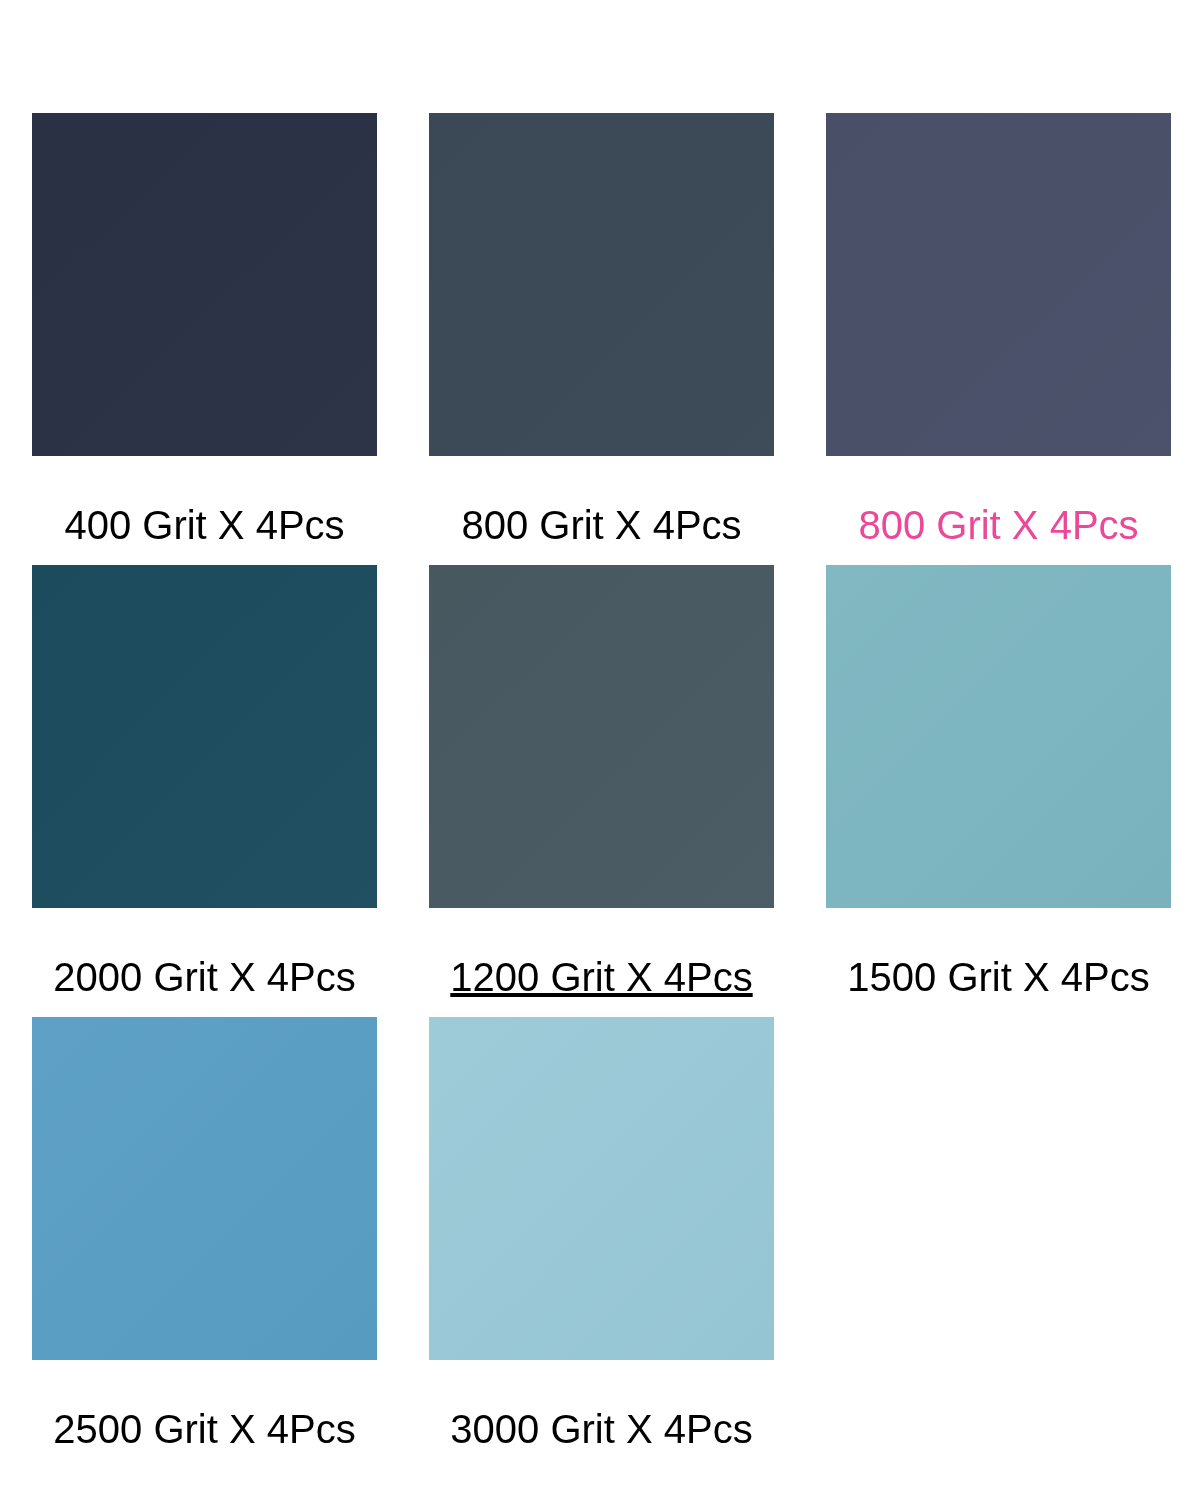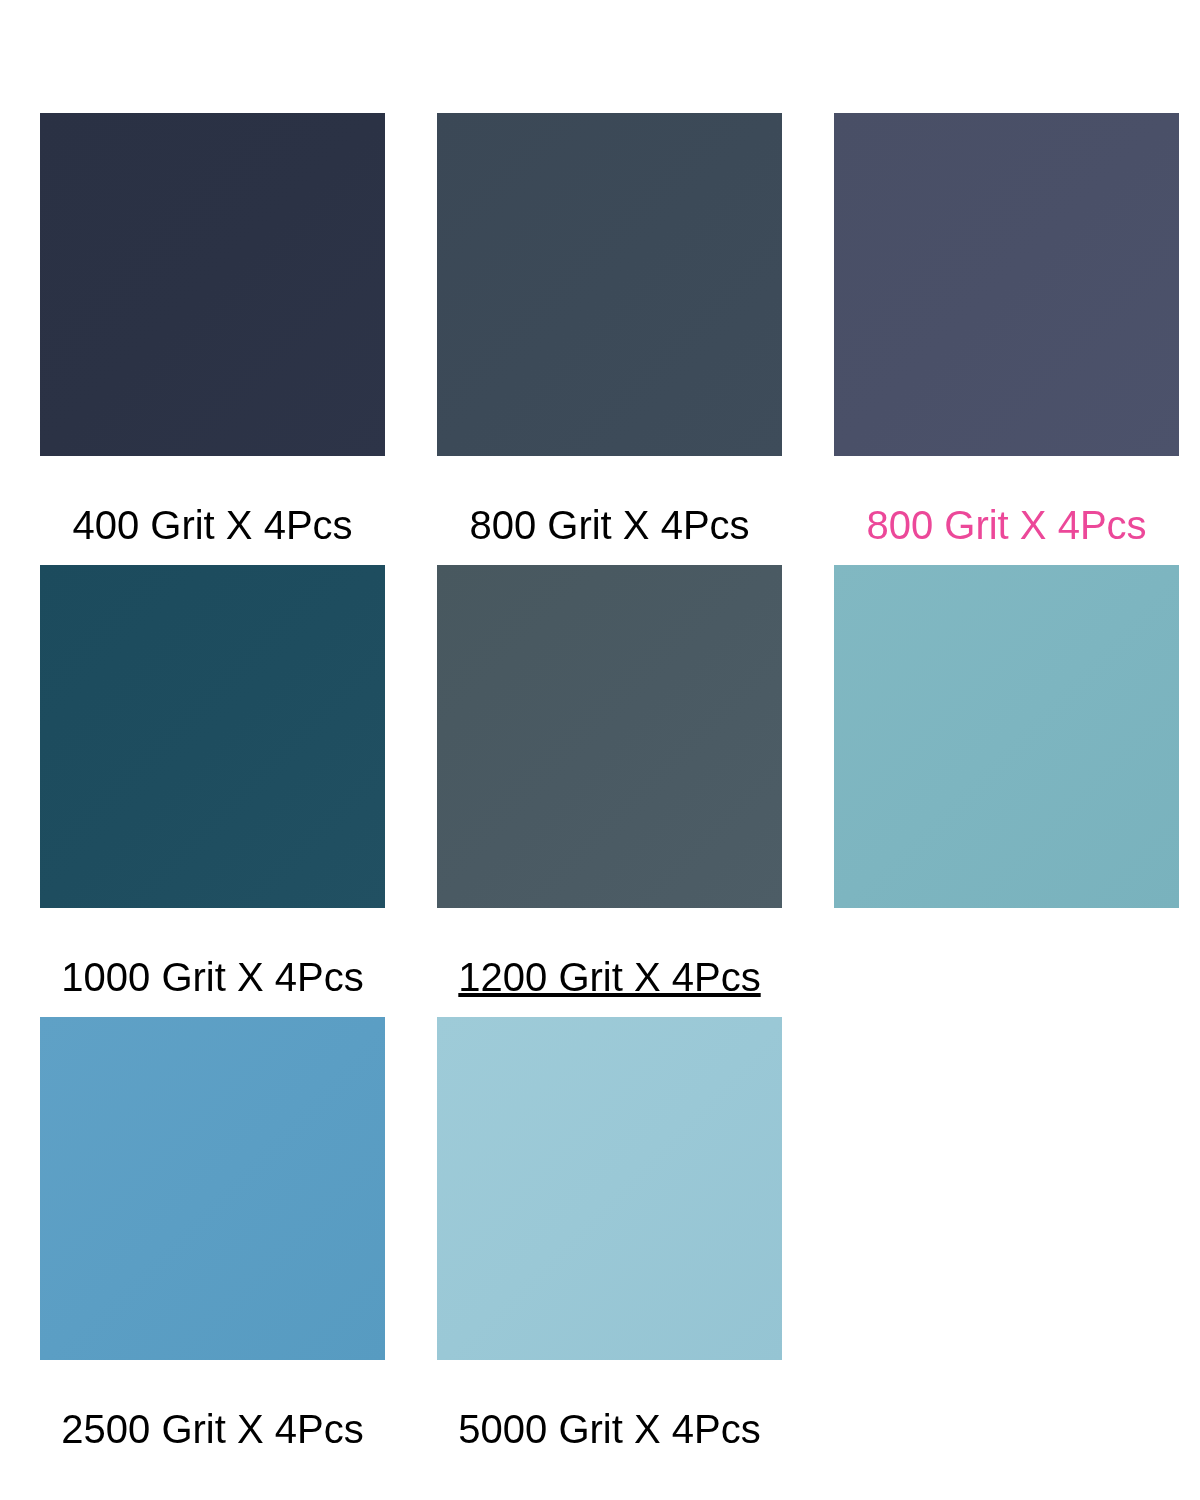--- a/index.html
+++ b/index.html
@@ -19,21 +19,21 @@
   #swatch-grid {
     position: relative;
     width: 1200px;
     height: 1500px;
     background: #ffffff;
     display: grid;
     grid-template-columns: 345px 345px 345px;
     grid-template-rows: 452px 452px 452px;
     column-gap: 52px;
     row-gap: 0px;
-    padding: 113px 28px 0 40px;
+    padding: 113px 28px 0 32px;
     box-sizing: border-box;
     justify-content: start;
     align-content: start;
   }
 
   .grit-cell {
     position: relative;
     width: 345px;
     height: 452px;
     display: flex;
@@ -77,36 +77,37 @@
     <span class="grit-label" style="color: rgb(0, 0, 0);">800 Grit X 4Pcs</span>
   </div>
 
   <div class="grit-cell">
     <div class="grit-swatch" style="background: linear-gradient(135deg, rgb(73, 79, 102) 0%, rgb(74, 80, 104) 50%, rgb(76, 82, 107) 100%);"></div>
     <span class="grit-label" style="color: #ec4899;">800 Grit X 4Pcs</span>
   </div>
 
   <div class="grit-cell">
     <div class="grit-swatch" style="background: linear-gradient(135deg, rgb(28, 75, 93) 0%, rgb(30, 77, 95) 50%, rgb(33, 80, 98) 100%);"></div>
-    <span class="grit-label" style="color: rgb(0, 0, 0);">1000 Grit X 4Pcs</span>
+    <span class="grit-label" style="color: rgb(0, 0, 0);">2000 Grit X 4Pcs</span>
   </div>
 
   <div class="grit-cell">
     <div class="grit-swatch" style="background: linear-gradient(135deg, rgb(72, 88, 95) 0%, rgb(74, 90, 99) 50%, rgb(77, 93, 102) 100%);"></div>
     <span class="grit-label" style="color: rgb(0, 0, 0); text-decoration: underline;">1200 Grit X 4Pcs</span>
   </div>
 
   <div class="grit-cell">
     <div class="grit-swatch" style="background: linear-gradient(135deg, rgb(129, 184, 194) 0%, rgb(125, 181, 192) 50%, rgb(121, 178, 189) 100%);"></div>
+    <span class="grit-label" style="color: rgb(0, 0, 0);">1500 Grit X 4Pcs</span>
   </div>
 
 
   <div class="grit-cell">
     <div class="grit-swatch" style="background: linear-gradient(135deg, rgb(95, 161, 198) 0%, rgb(91, 158, 196) 50%, rgb(87, 155, 193) 100%);"></div>
     <span class="grit-label" style="color: rgb(0, 0, 0);">2500 Grit X 4Pcs</span>
   </div>
 
   <div class="grit-cell">
     <div class="grit-swatch" style="background: linear-gradient(135deg, rgb(158, 203, 216) 0%, rgb(154, 200, 214) 50%, rgb(149, 196, 211) 100%);"></div>
-    <span class="grit-label" style="color: rgb(0, 0, 0);">5000 Grit X 4Pcs</span>
+    <span class="grit-label" style="color: rgb(0, 0, 0);">3000 Grit X 4Pcs</span>
   </div>
 
 </div>
 
 </body></html>

